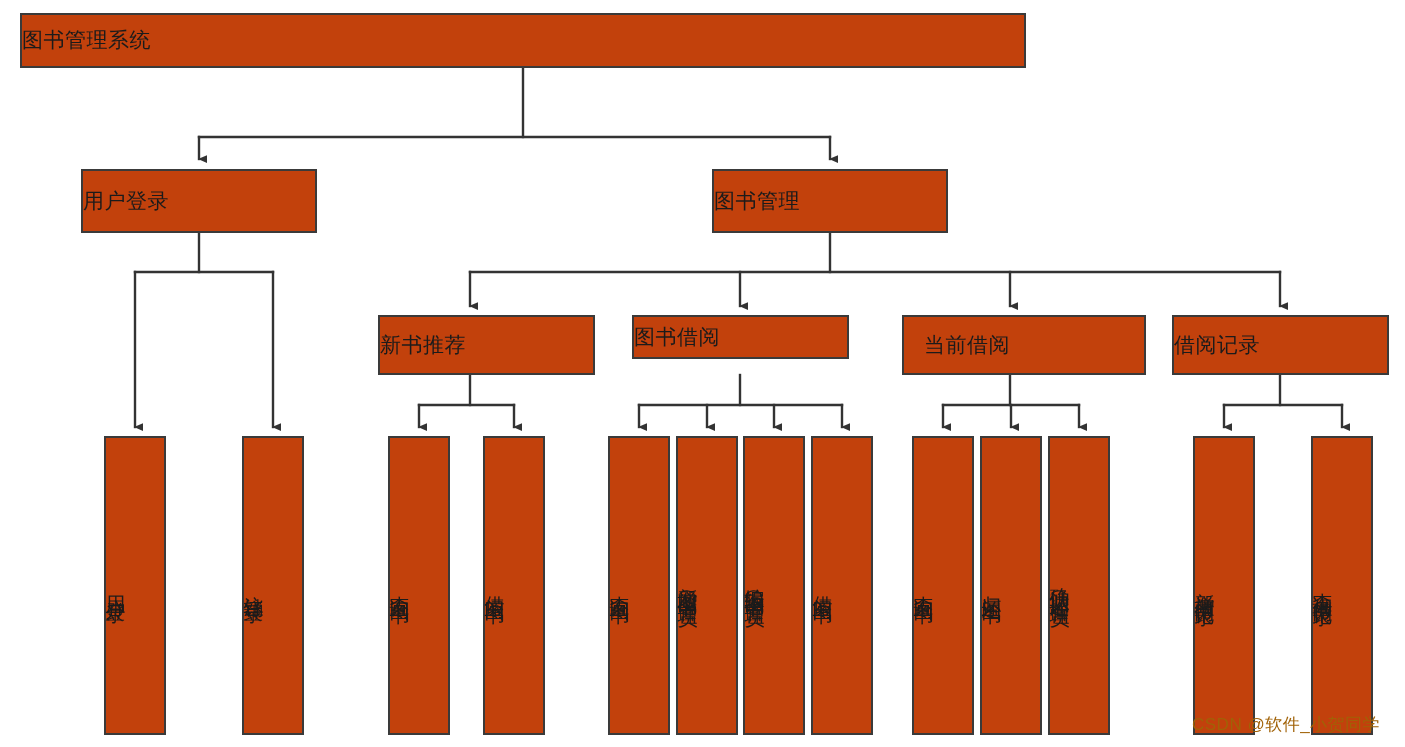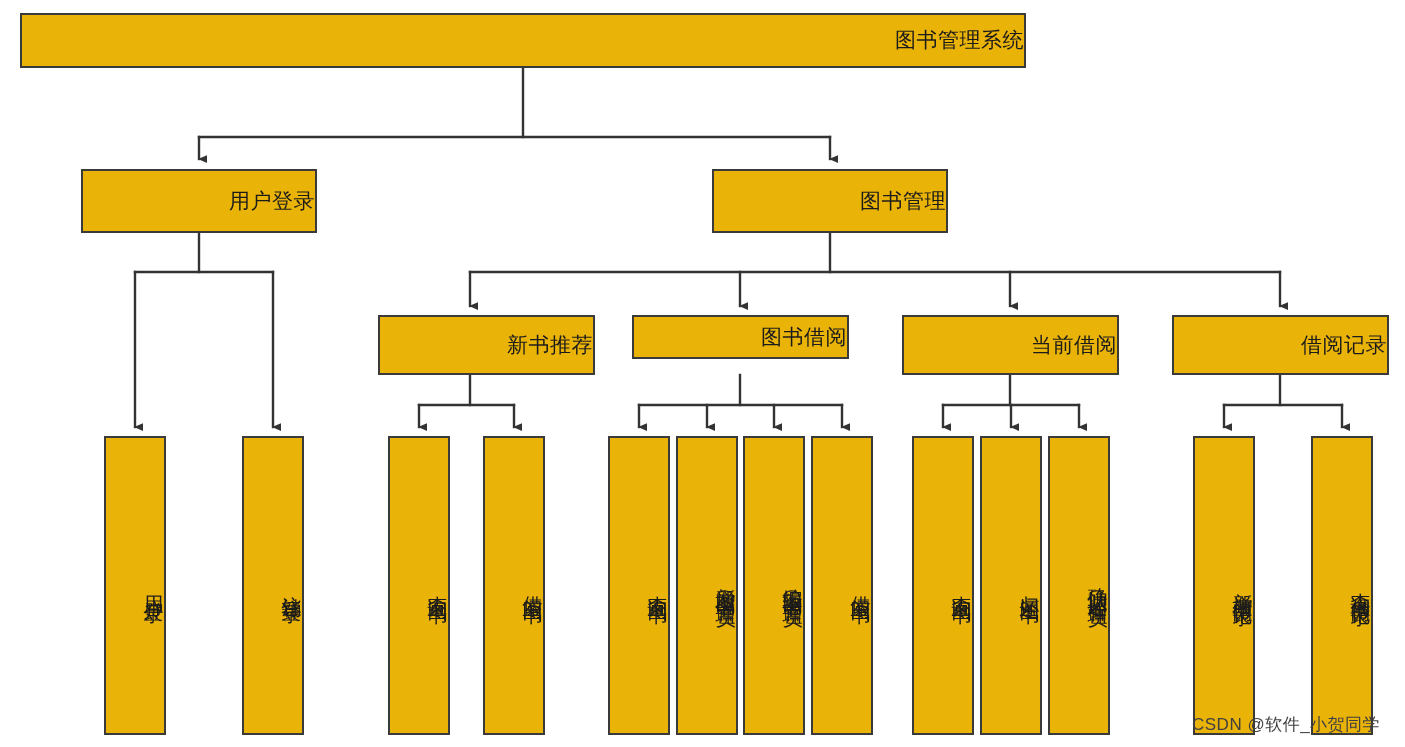--- a/index.html
+++ b/index.html
@@ -21,25 +21,25 @@
   #edge-layer {
     position: absolute;
     left: 0;
     top: 0;
     width: 1405px;
     height: 747px;
   }
   .node {
     position: absolute;
     box-sizing: border-box;
-    background: #eab308;
+    background: #c2410c;
     border: 2px solid #3a3a3a;
     display: flex;
     align-items: center;
-    justify-content: flex-end;
+    justify-content: flex-start;
     color: #1b1b1b;
     z-index: 2;
   }
   .node-label {
     display: block;
     text-align: center;
     line-height: 1.18;
     letter-spacing: 0.5px;
     white-space: nowrap;
   }
@@ -49,21 +49,21 @@
     letter-spacing: 3px;
     line-height: 1.0;
   }
   .node.root .node-label     { font-size: 21px; }
   .node.level2 .node-label   { font-size: 21px; }
   .node.level3 .node-label   { font-size: 21px; }
   .node.leaf .node-label     { font-size: 20px; }
   .watermark {
     position: absolute;
     font-size: 17px;
-    color: #404040;
+    color: #a16207;
     white-space: nowrap;
     z-index: 5;
     letter-spacing: 0.5px;
   }
 </style>
 </head>
 <body>
 
 <div id="diagram-canvas">
 
@@ -127,21 +127,21 @@
   <div class="node level2" style="left:712px; top:169px; width:236px; height:64px;">
     <span class="node-label">图书管理</span>
   </div>
 
   <div class="node level3" style="left:378px; top:315px; width:217px; height:60px;">
     <span class="node-label">新书推荐</span>
   </div>
   <div class="node level3" style="left:632px; top:315px; width:217px; height:44px;">
     <span class="node-label">图书借阅</span>
   </div>
-  <div class="node level3" style="left:902px; top:315px; width:217px; height:60px;">
+  <div class="node level3" style="left:902px; top:315px; width:244px; height:60px;padding-left:20px;">
     <span class="node-label">当前借阅</span>
   </div>
   <div class="node level3" style="left:1172px; top:315px; width:217px; height:60px;">
     <span class="node-label">借阅记录</span>
   </div>
 
   <div class="node leaf vertical" style="left:104px; top:436px; width:62px; height:299px;">
     <span class="node-label">用户登录</span>
   </div>
   <div class="node leaf vertical" style="left:242px; top:436px; width:62px; height:299px;">

